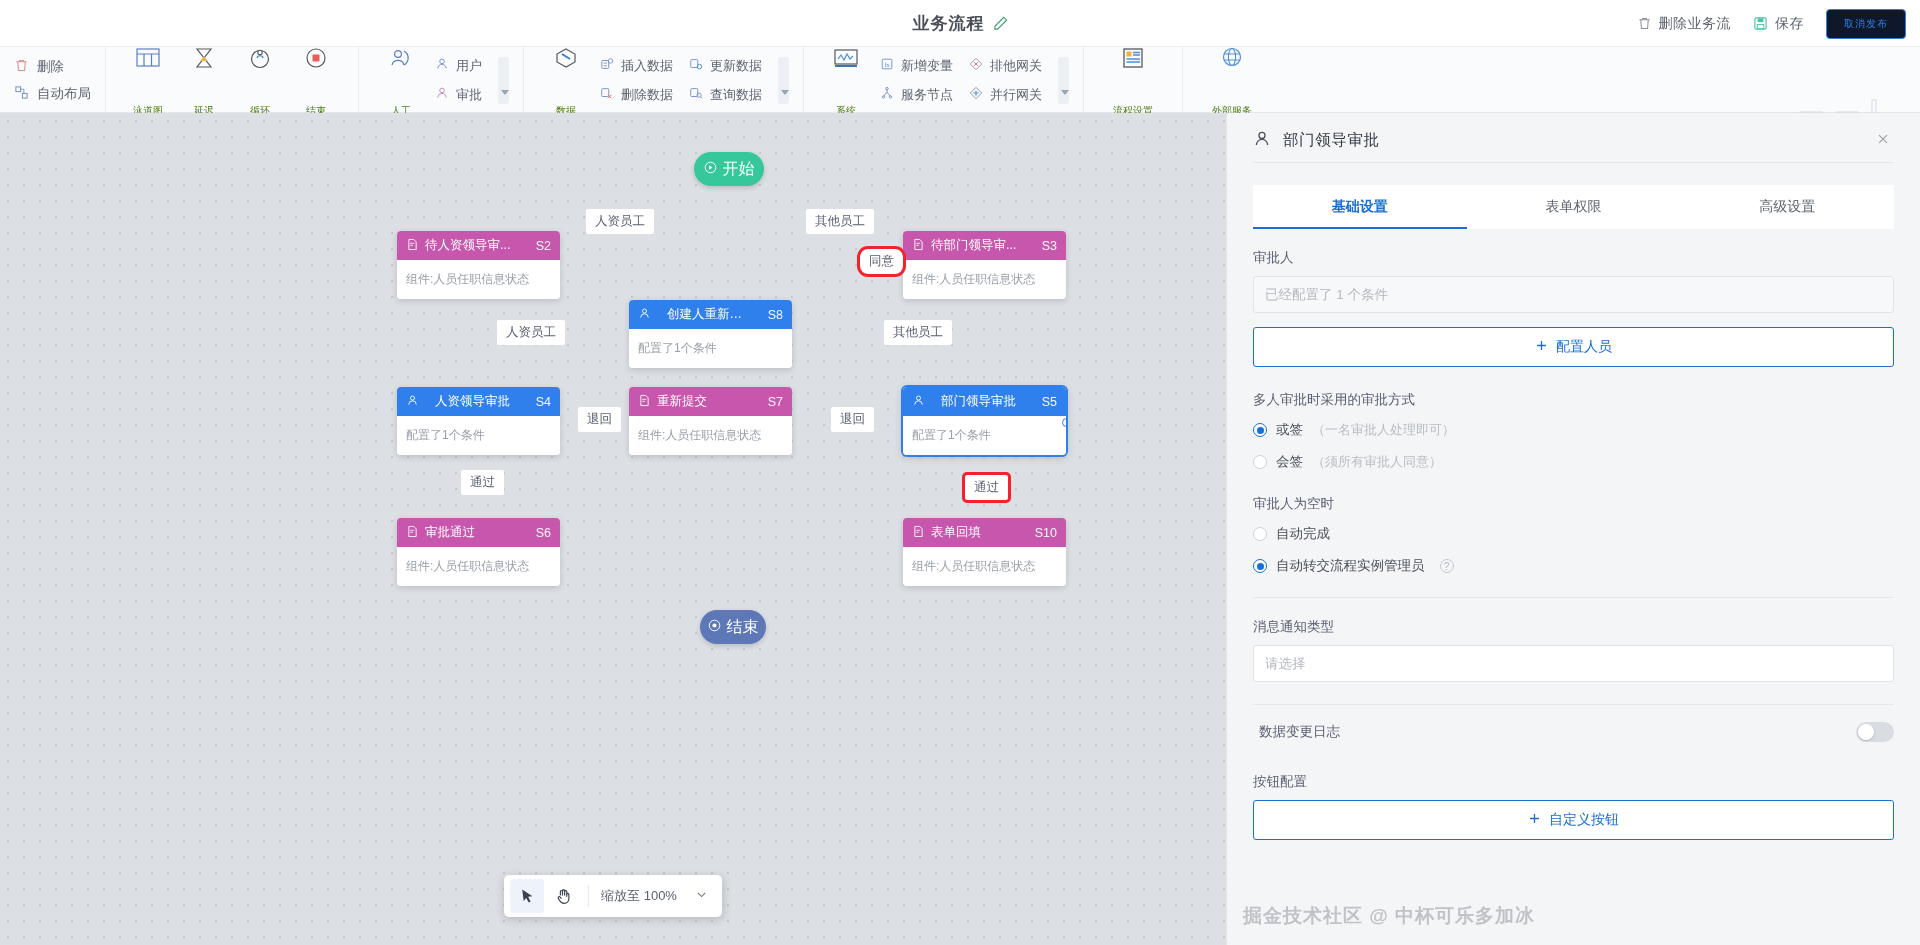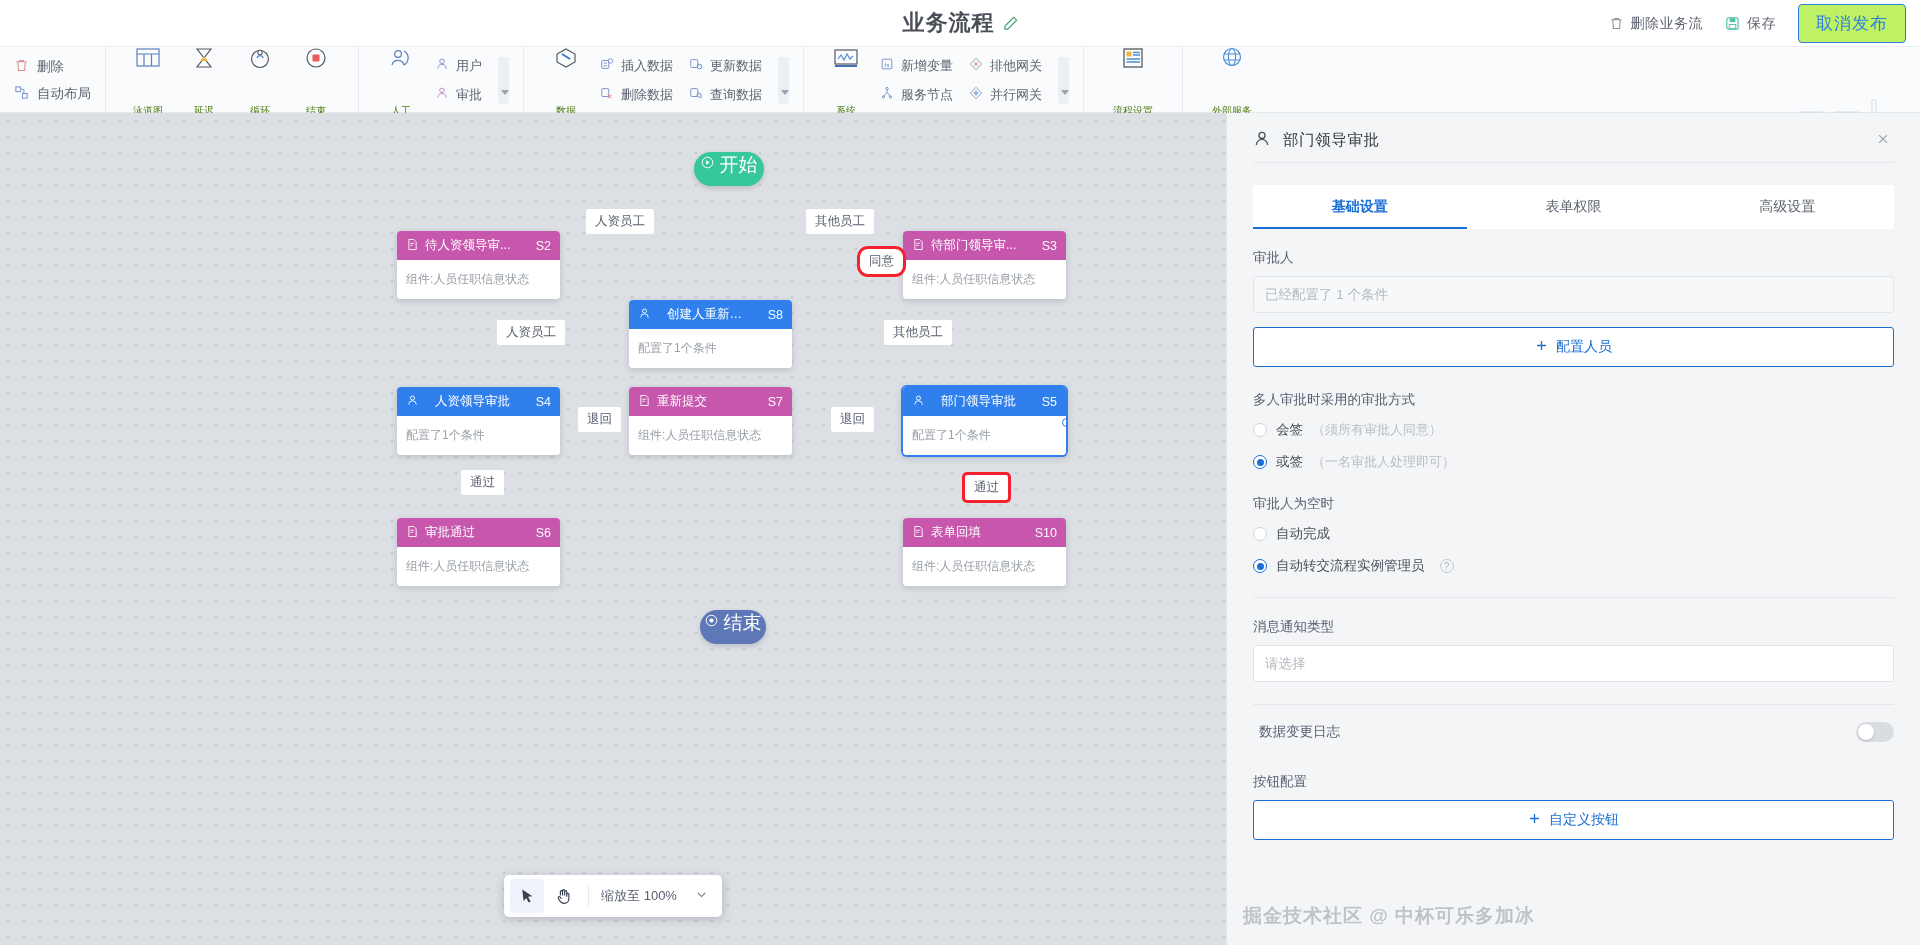--- a/index.html
+++ b/index.html
@@ -14,35 +14,35 @@
   .topbar {
     position: absolute; top: 0; left: 0; width: 1920px; height: 47px;
     background: #ffffff; border-bottom: 1px solid #eceef1;
     display: flex; align-items: center;
   }
   .topbar-title-wrap {
     position: absolute; left: 0; width: 1920px; text-align: center;
     display: flex; justify-content: center; align-items: center; gap: 8px;
   }
   .topbar-title {
-    font-size: 22px; color: #4a4f57; font-weight: 600; letter-spacing: 1px;
+    font-size: 17px; color: #4a4f57; font-weight: 600; letter-spacing: 1px;
   }
   .edit-pencil { width: 15px; height: 15px; color: #3a7f4e; display:inline-block; }
   .topbar-right {
     position: absolute; right: 14px; top: 0; height: 47px;
     display: flex; align-items: center; gap: 22px;
   }
   .tb-action {
     display: flex; align-items: center; gap: 7px;
     font-size: 14px; color: #5d6470; cursor: pointer; letter-spacing: .5px;
   }
   .tb-action svg { display: block; }
   .btn-outline {
-    border: 1px solid #2f7fe0; color: #2f7fe0; background: #bef264;
-    border-radius: 4px; padding: 7px 17px; font-size: 17px; cursor: pointer;
+    border: 1px solid #2f7fe0; color: #2f7fe0; background: #0f172a;
+    border-radius: 4px; padding: 7px 17px; font-size: 10px; cursor: pointer;
     letter-spacing: 1px;
   }
 
   
   .ribbon {
     position: absolute; top: 47px; left: 0; width: 1920px; height: 66px;
     background: #fafbfc; border-bottom: 1px solid #e4e7ec;
     display: flex; align-items: stretch;
   }
   .rgroup {
@@ -118,22 +118,22 @@
   .node.pink .nhead { background: #c757ac; }
   .node.blue .nhead { background: #2f80ed; gap: 16px; }
   .node.selected { box-shadow: 0 0 0 2px #2f80ed, 0 2px 8px rgba(40,50,70,.25); }
   .port {
     position: absolute; width: 9px; height: 9px; border-radius: 50%;
     background: #fff; border: 1.5px solid #2f80ed;
   }
 
   .term {
     position: absolute; height: 34px; border-radius: 17px;
-    display: flex; align-items: flex-start; justify-content: center; gap: 6px;
-    color: #fff; font-size: 19px; cursor: pointer;
+    display: flex; align-items: center; justify-content: center; gap: 6px;
+    color: #fff; font-size: 16px; cursor: pointer;
     box-shadow: 0 2px 5px rgba(40,50,70,.2);
   }
   .term.start { background: #36c79a; width: 70px; }
   .term.end { background: #5d77b7; width: 66px; }
 
   
   .elabel {
     position: absolute; background: #fff; color: #5a6071;
     font-size: 12.5px; padding: 4px 9px; border-radius: 2px;
     white-space: nowrap; cursor: pointer;
@@ -782,28 +782,28 @@
     <span>
       <svg width="13" height="13" viewBox="0 0 16 16">
           <path d="M8 2.5v11M2.5 8h11" stroke="#1a6fd4" stroke-width="1.6"></path>
         </svg>
     </span>
     <span>配置人员</span>
   </div>
 
   <div class="section-label">多人审批时采用的审批方式</div>
   <div class="radio-row">
+    <span class="radio on"></span>
+    <span class="radio-text">或签</span>
+    <span class="radio-hint">（一名审批人处理即可）</span>
+  </div>
+  <div class="radio-row">
     <span class="radio"></span>
     <span class="radio-text">会签</span>
     <span class="radio-hint">（须所有审批人同意）</span>
-  </div>
-  <div class="radio-row">
-    <span class="radio on"></span>
-    <span class="radio-text">或签</span>
-    <span class="radio-hint">（一名审批人处理即可）</span>
   </div>
 
   <div class="section-label">审批人为空时</div>
   <div class="radio-row">
     <span class="radio"></span>
     <span class="radio-text">自动完成</span>
   </div>
   <div class="radio-row">
     <span class="radio on"></span>
     <span class="radio-text">自动转交流程实例管理员</span>

